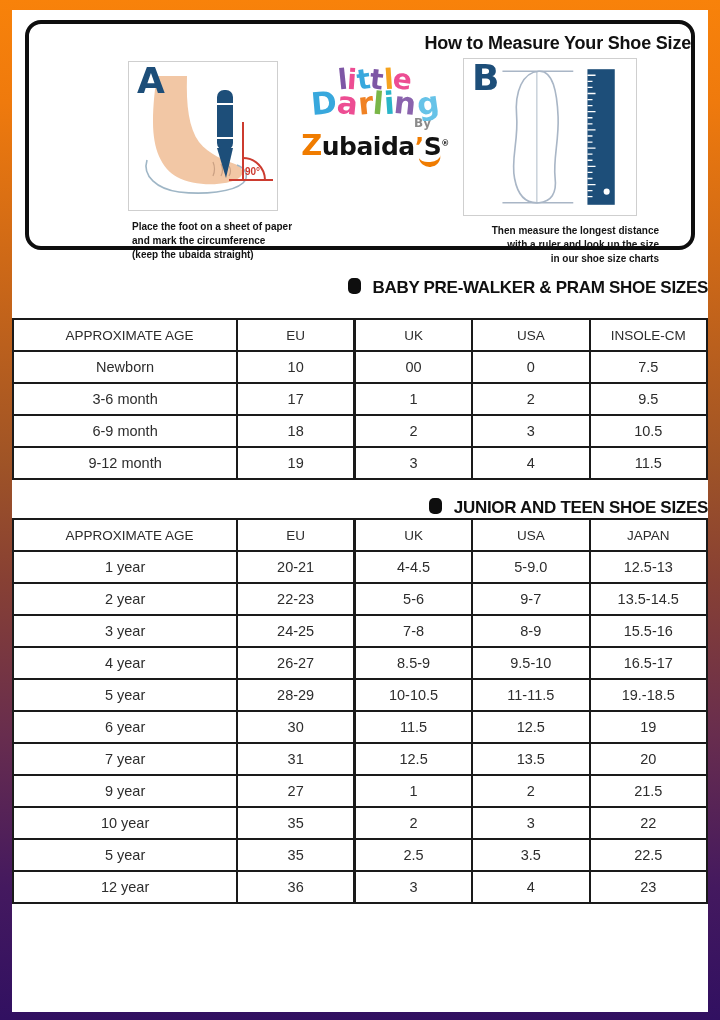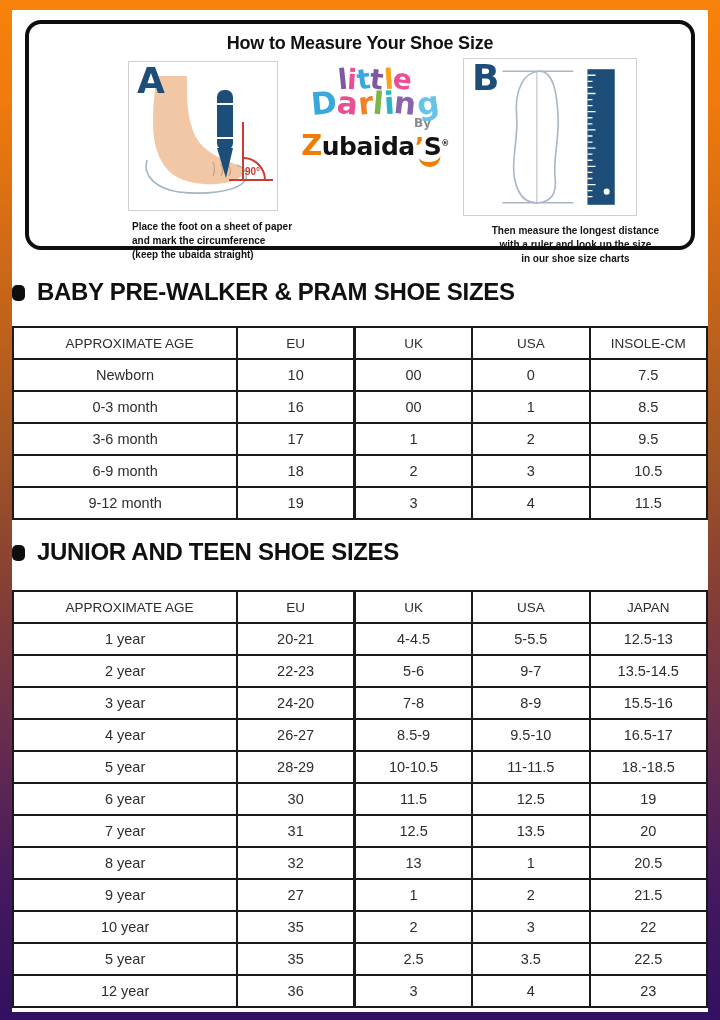--- a/index.html
+++ b/index.html
@@ -5,51 +5,51 @@
   html,body{margin:0;padding:0;}
   body{width:720px;height:1020px;overflow:hidden;font-family:"Liberation Sans",sans-serif;}
   .page{position:relative;width:720px;height:1020px;
         background:linear-gradient(180deg,#f8820a 0%,#ef7a0d 10%,#c4641a 30%,#a05426 45%,
                    #874034 57%,#682d4e 72%,#44195f 87%,#311061 100%);}
   .panel{position:absolute;left:12px;top:10px;width:696px;height:1002px;background:#ffffff;}
 
   
   .measure-card{position:relative;margin:10px 13px 0;height:230px;background:#fff;
                 border:4px solid #0e0e0e;border-radius:16px;box-sizing:border-box;}
-  .measure-title{text-align:center;font-weight:bold;font-size:18px;color:#111;margin-top:9px;letter-spacing:-0.2px;}
+  .measure-title{text-align:right;font-weight:bold;font-size:18px;color:#111;margin-top:9px;letter-spacing:-0.2px;}
   .fig-box{position:absolute;border:1px solid #cfcfcf;background:#fff;}
   .fig-a{left:99px;top:37px;width:148px;height:148px;}
   .fig-b{left:434px;top:34px;width:172px;height:156px;}
   .fig-label{position:absolute;top:-2px;left:8px;font-size:36px;font-weight:800;color:#1d4e79;
              font-family:"DejaVu Sans",sans-serif;}
   .fig-svg{position:absolute;left:0;top:0;width:100%;height:100%;}
   .caption{position:absolute;font-size:10px;font-weight:bold;color:#141414;line-height:1.4;}
   .caption-a{left:103px;top:196px;text-align:left;}
-  .caption-b{right:32px;top:200px;text-align:center;margin-left:39px;}
+  .caption-b{right:32px;top:200px;text-align:right;margin-left:39px;}
 
   
   .logo-block{position:absolute;left:262px;top:42px;width:168px;text-align:center;
               font-family:"DejaVu Sans",sans-serif;}
   .logo-line{line-height:1;}
   .logo-line1{font-size:28px;font-weight:bold;}
   .logo-line2{font-size:31px;font-weight:bold;margin-top:-6px;}
   .logo-line span{display:inline-block;}
   .logo-by{font-size:12px;font-weight:bold;color:#8b8b8b;text-align:right;padding-right:28px;margin-top:-3px;}
   .logo-brand{position:relative;display:inline-block;font-size:25px;font-weight:800;color:#121212;margin-top:-2px;letter-spacing:-0.5px;}
   .logo-brand .z{color:#f07c00;font-size:29px;}
   .logo-brand .apos{color:#f07c00;}
   .logo-brand sup{font-size:8px;vertical-align:super;}
   .swoosh{position:absolute;right:8px;bottom:-5px;width:22px;height:9px;
           border-bottom:5px solid #f07c00;border-bottom-left-radius:12px;border-bottom-right-radius:12px;
           transform:rotate(-6deg);}
 
   
-  .section-title{text-align:left;font-weight:800;font-size:24px;color:#101010;letter-spacing:-0.3px;}
+  .section-title{text-align:right;font-weight:800;font-size:17px;color:#101010;letter-spacing:-0.3px;}
   .section-title.baby{margin:28px 0 20px;}
-  .section-title.junior{margin:18px 0 24px;}
+  .section-title.junior{margin:18px 0 0;}
   .bullet{display:inline-block;width:13px;height:16px;background:#0e0e0e;border-radius:5px;
           margin-right:12px;vertical-align:-1px;}
 
   
   .sizes-table{width:100%;border-collapse:collapse;table-layout:fixed;}
   .sizes-table th,.sizes-table td{border:2px solid #1a1a1a;height:32px;box-sizing:border-box;
         text-align:center;vertical-align:middle;padding:0;color:#2d2d2d;font-weight:normal;}
   .sizes-table th{font-size:13.5px;}
   .sizes-table td{font-size:14.5px;}
   .sizes-table th:first-child{width:32.3%;padding-left:9px;}
@@ -138,27 +138,20 @@
         </thead>
         <tbody>
           <tr>
             <td>Newborn</td>
             <td>10</td>
             <td>00</td>
             <td>0</td>
             <td>7.5</td>
           </tr>
           <tr>
-            <td>0-3 month</td>
-            <td>16</td>
-            <td>00</td>
-            <td>1</td>
-            <td>8.5</td>
-          </tr>
-          <tr>
             <td>3-6 month</td>
             <td>17</td>
             <td>1</td>
             <td>2</td>
             <td>9.5</td>
           </tr>
           <tr>
             <td>6-9 month</td>
             <td>18</td>
             <td>2</td>
@@ -186,73 +179,66 @@
             <th>UK</th>
             <th>USA</th>
             <th>JAPAN</th>
           </tr>
         </thead>
         <tbody>
           <tr>
             <td>1 year</td>
             <td>20-21</td>
             <td>4-4.5</td>
-            <td>5-5.5</td>
+            <td>5-9.0</td>
             <td>12.5-13</td>
           </tr>
           <tr>
             <td>2 year</td>
             <td>22-23</td>
             <td>5-6</td>
             <td>9-7</td>
             <td>13.5-14.5</td>
           </tr>
           <tr>
             <td>3 year</td>
-            <td>24-20</td>
+            <td>24-25</td>
             <td>7-8</td>
             <td>8-9</td>
             <td>15.5-16</td>
           </tr>
           <tr>
             <td>4 year</td>
             <td>26-27</td>
             <td>8.5-9</td>
             <td>9.5-10</td>
             <td>16.5-17</td>
           </tr>
           <tr>
             <td>5 year</td>
             <td>28-29</td>
             <td>10-10.5</td>
             <td>11-11.5</td>
-            <td>18.-18.5</td>
+            <td>19.-18.5</td>
           </tr>
           <tr>
             <td>6 year</td>
             <td>30</td>
             <td>11.5</td>
             <td>12.5</td>
             <td>19</td>
           </tr>
           <tr>
             <td>7 year</td>
             <td>31</td>
             <td>12.5</td>
             <td>13.5</td>
             <td>20</td>
           </tr>
           <tr>
-            <td>8 year</td>
-            <td>32</td>
-            <td>13</td>
-            <td>1</td>
-            <td>20.5</td>
-          </tr>
-          <tr>
             <td>9 year</td>
             <td>27</td>
             <td>1</td>
             <td>2</td>
             <td>21.5</td>
           </tr>
           <tr>
             <td>10 year</td>
             <td>35</td>
             <td>2</td>

